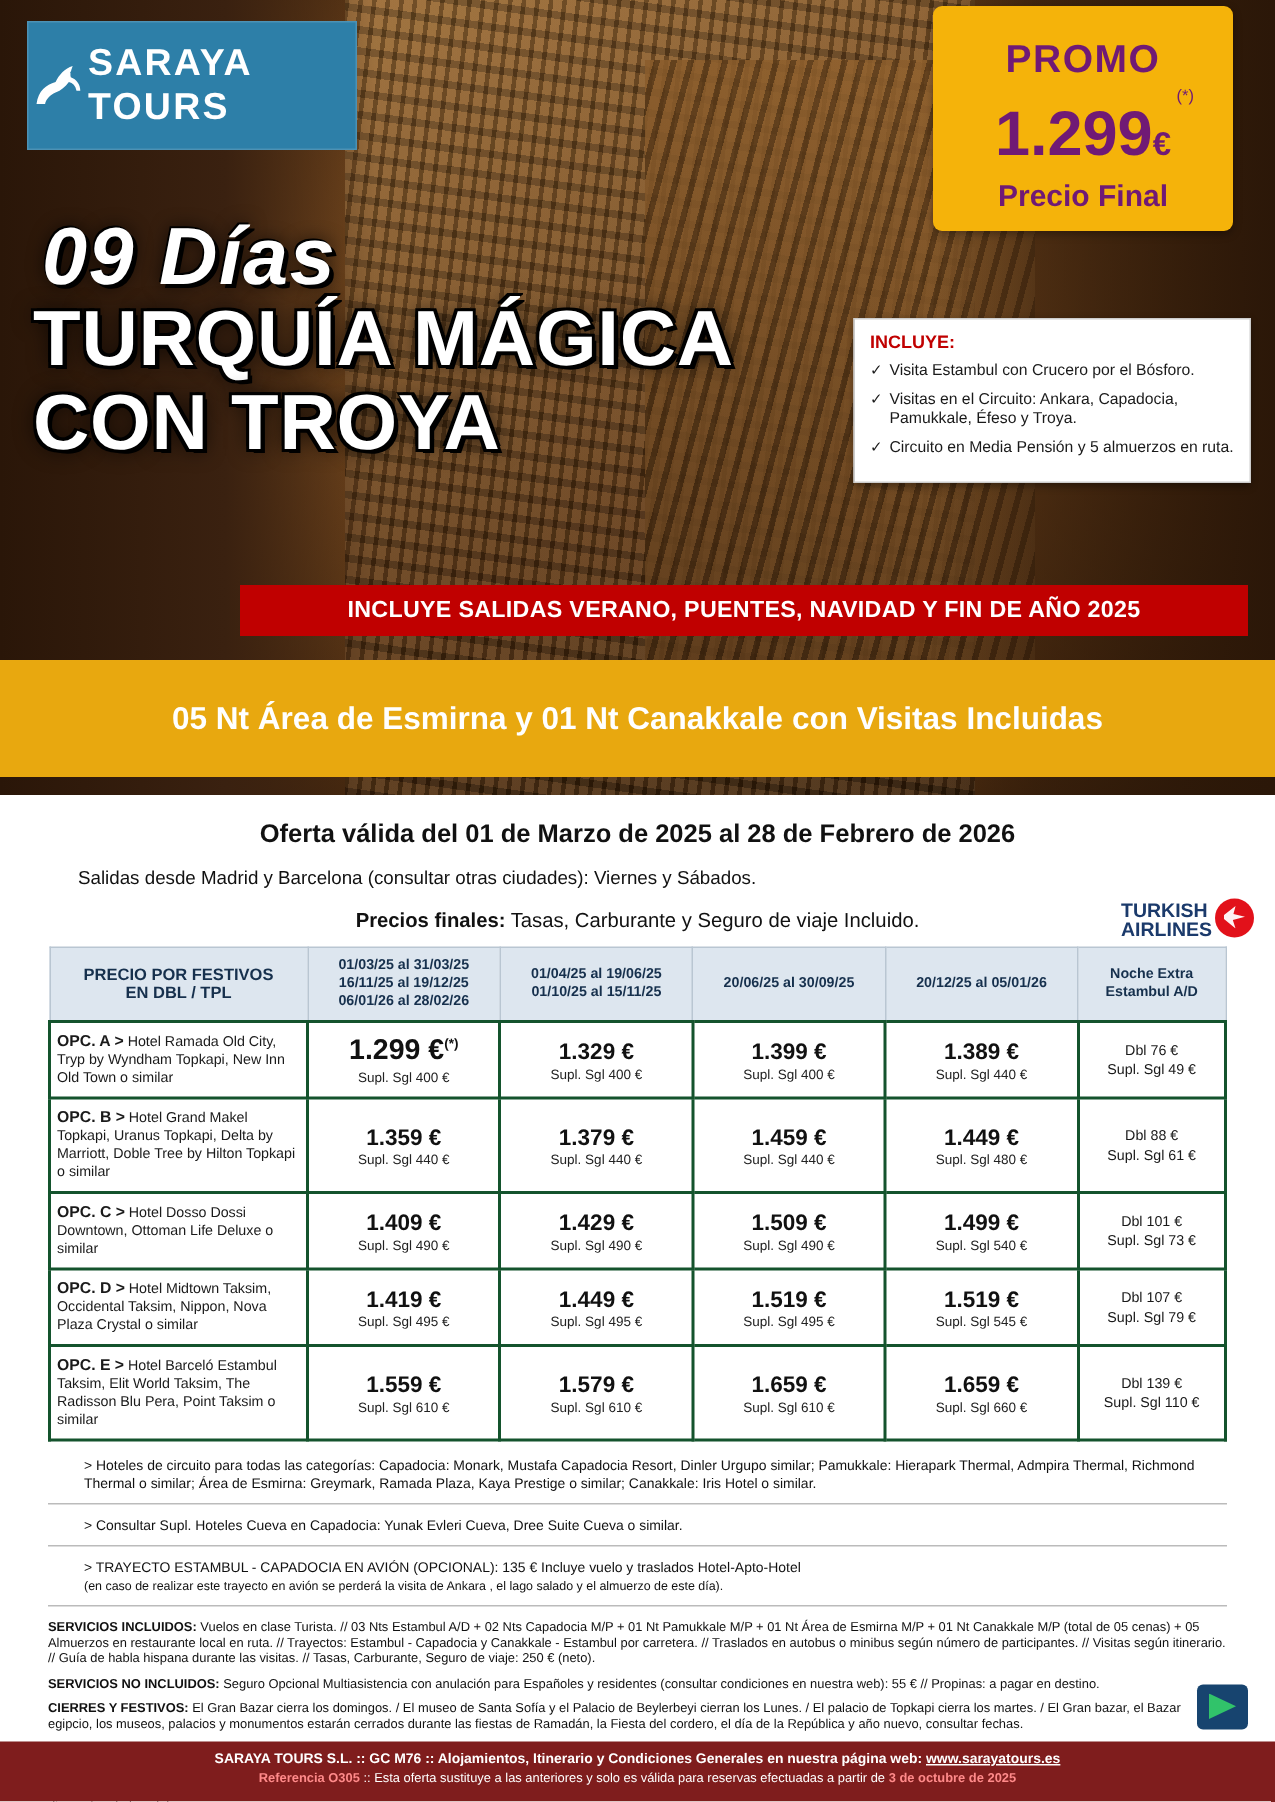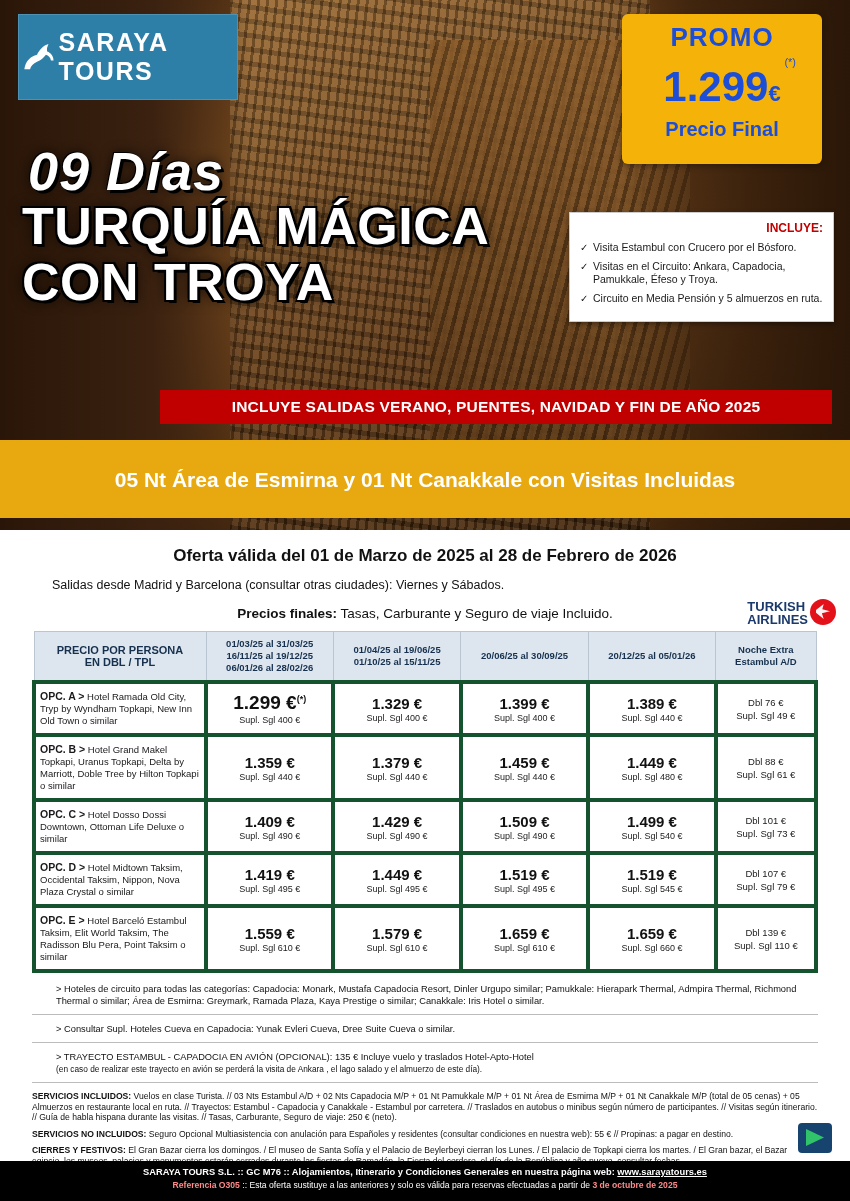--- a/index.html
+++ b/index.html
@@ -52,23 +52,23 @@
     box-shadow:0 0 0 1px rgba(255,255,255,.15) inset;
   }
   .logo-horse { width:48px; height:34px; margin-bottom:2px; }
   .logo-text {
     color:#ffffff; font-size:25px; font-weight:bold; letter-spacing:1.5px;
     font-family:"Liberation Sans", sans-serif;
   }
 
   
   .promo {
-    position:absolute; right:28px; top:14px; width:200px; height:150px;
+    position:absolute; right:28px; top:4px; width:200px; height:150px;
     background:#f5b30a; border-radius:6px;
-    color:#1d4ed8; text-align:center; padding-top:8px;
+    color:#701a75; text-align:center; padding-top:20px;
     box-shadow:0 2px 6px rgba(0,0,0,.35);
   }
   .promo-title { font-size:26px; font-weight:bold; letter-spacing:1px; }
   .promo-ast { font-size:11px; text-align:right; padding-right:26px; margin-top:6px; line-height:6px;}
   .promo-price { font-size:42px; font-weight:bold; line-height:44px; }
   .promo-price .eur { font-size:22px; }
   .promo-final { font-size:20px; font-weight:bold; margin-top:2px; }
 
   
   .h-days {
@@ -84,21 +84,21 @@
     letter-spacing:.5px;
   }
 
   
   .includes {
     position:absolute; right:16px; top:212px; width:265px;
     background:#ffffff; border:1px solid #ccc; padding:8px 10px 10px 10px;
     box-shadow:0 2px 5px rgba(0,0,0,.4);
   }
   .includes h4 {
-    margin:0 0 6px 0; color:#c00000; font-size:12px; text-align:right; font-weight:bold;
+    margin:0 0 6px 0; color:#c00000; font-size:12px; text-align:left; font-weight:bold;
   }
   .includes ul { margin:0; padding:0; list-style:none; }
   .includes li {
     font-size:10.5px; color:#1a1a1a; margin-bottom:6px; padding-left:13px; position:relative; line-height:13px;
   }
   .includes li:before {
     content:"\2713"; position:absolute; left:0; top:0; color:#1a1a1a; font-size:10px;
   }
 
   
@@ -151,21 +151,21 @@
     border-collapse:collapse; width:786px; margin:10px auto 0 auto;
     font-size:10px;
   }
   table.pricing th {
     background:#dde6ef; border:1px solid #b9c6d2; padding:6px 4px;
     font-size:9.5px; font-weight:bold; color:#16304d; text-align:center; line-height:12px;
     vertical-align:middle;
   }
   table.pricing th.col0 { width:172px; font-size:11px; }
   table.pricing td {
-    border:4px solid #14532d; padding:6px 4px; vertical-align:middle; text-align:center;
+    border:2px solid #14532d; padding:6px 4px; vertical-align:middle; text-align:center;
   }
   table.pricing td.hotel {
     text-align:left; font-size:9.5px; line-height:12px; width:172px; color:#1a1a1a;
   }
   .opc { font-weight:bold; font-size:10.5px; }
   .price { font-size:15px; font-weight:bold; color:#111; }
   .price.big { font-size:19px; }
   .price .ast { font-size:9px; vertical-align:super; }
   .supl { font-size:9px; color:#222; margin-top:1px; }
   .extra { font-size:9.5px; line-height:13px; }
@@ -177,21 +177,21 @@
   }
   .note-line .sub { font-size:8.3px; }
   .notes-hr { border:0; border-top:1px solid #bbb; margin:4px 0 8px 0; }
 
   .legal { width:786px; margin:6px auto 0 auto; }
   .legal p { margin:0 0 6px 0; font-size:8.6px; line-height:10.6px; color:#111; }
   .legal b { font-weight:bold; }
 
   
   .footer {
-    position:absolute; left:0; bottom:0; width:850px; height:40px; background:#000000;
+    position:absolute; left:0; bottom:0; width:850px; height:40px; background:#7f1d1d;
     color:#ffffff; text-align:center; padding-top:6px;
   }
   .footer .f1 { font-size:9.3px; font-weight:bold; }
   .footer .f1 a { color:#ffffff; text-decoration:underline; }
   .footer .f2 { font-size:8.6px; margin-top:3px; }
   .footer .ref { color:#ff8a8a; font-weight:bold; }
   .footer .date { color:#ff8a8a; font-weight:bold; }
 
   .badge-icon {
     position:absolute; right:18px; bottom:48px; width:34px; height:30px;
@@ -264,21 +264,21 @@
       <div>TURKISH</div>
       <div class="t2">AIRLINES</div>
       <div class="thy-circle"></div>
     </div>
   </div>
 
   <table class="pricing">
     <thead>
       <tr>
         <th class="col0">
-          <div>PRECIO POR PERSONA</div>
+          <div>PRECIO POR FESTIVOS</div>
           <div>EN DBL / TPL</div>
         </th>
         <th>
           <div>01/03/25 al 31/03/25</div>
           <div>16/11/25 al 19/12/25</div>
           <div>06/01/26 al 28/02/26</div>
         </th>
         <th>
           <div>01/04/25 al 19/06/25</div>
           <div>01/10/25 al 15/11/25</div>

